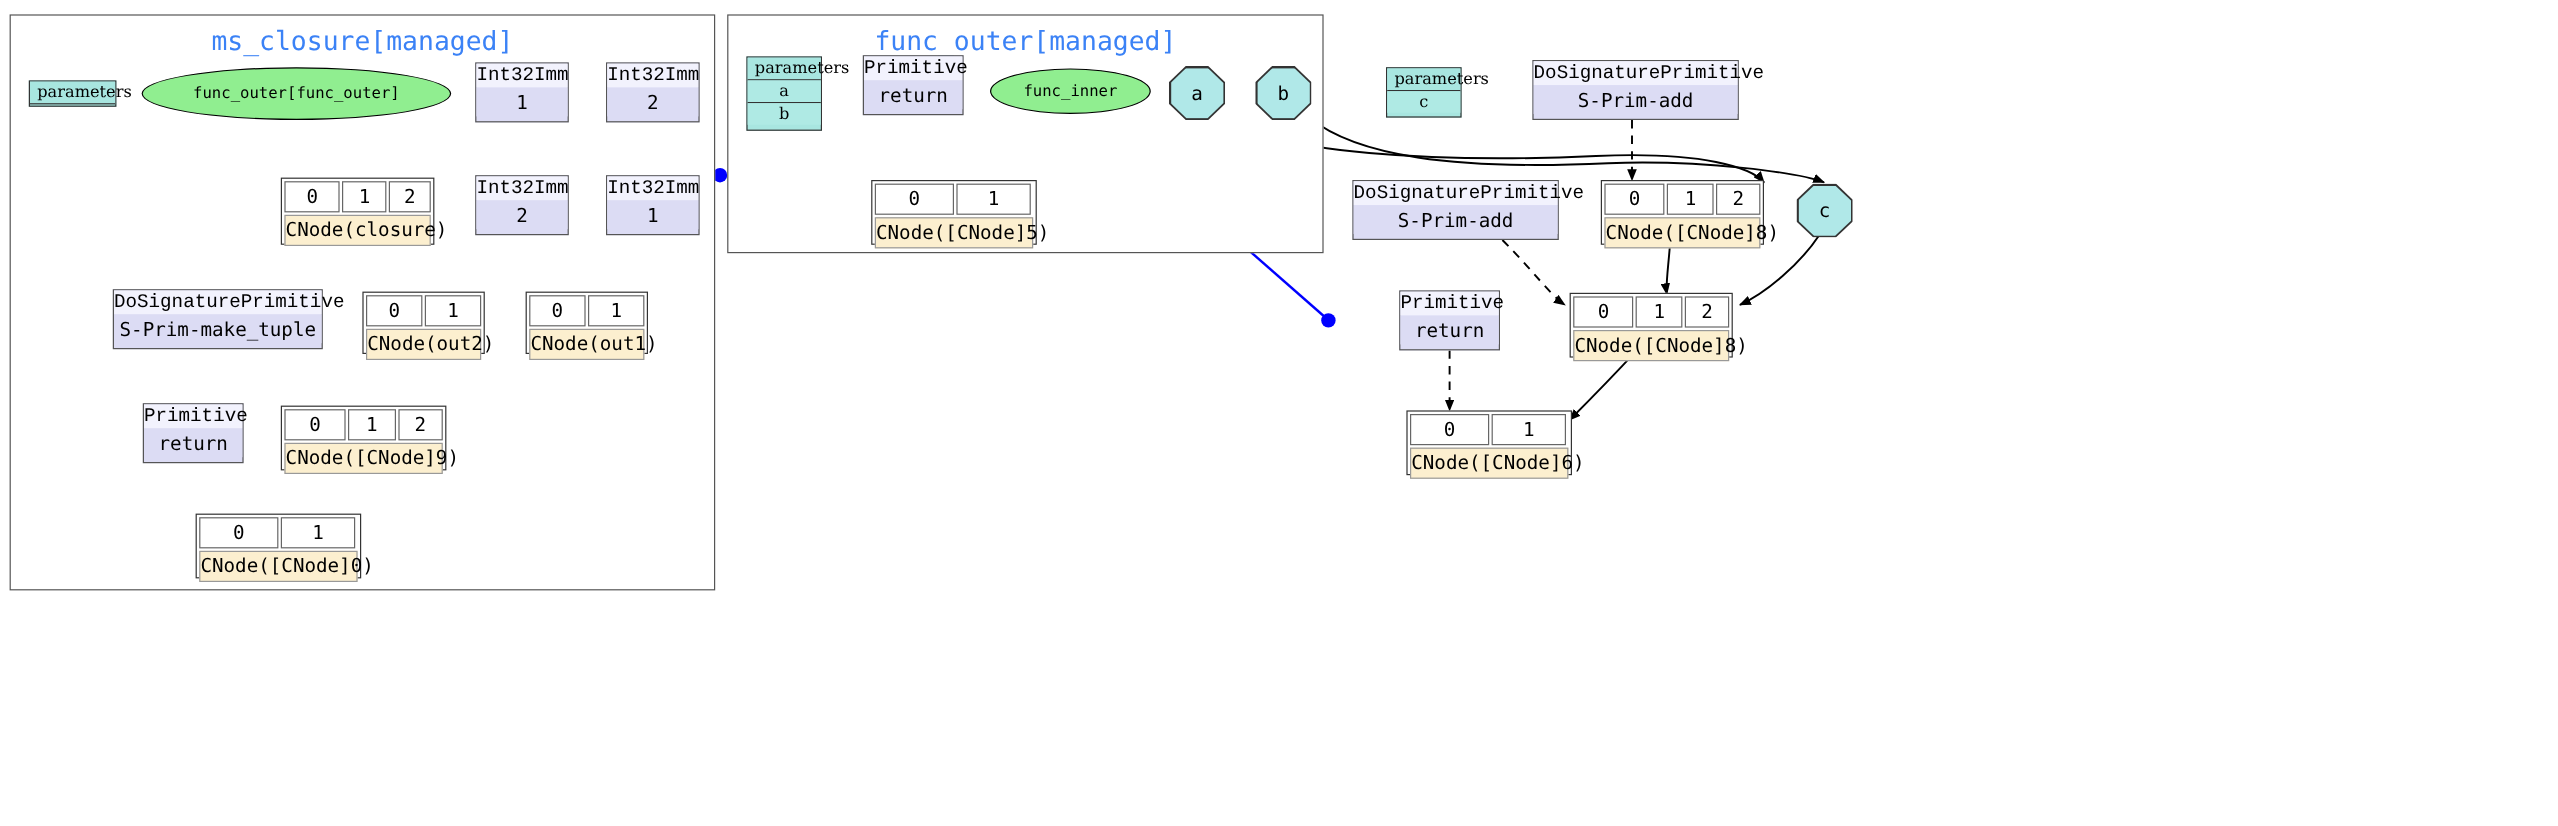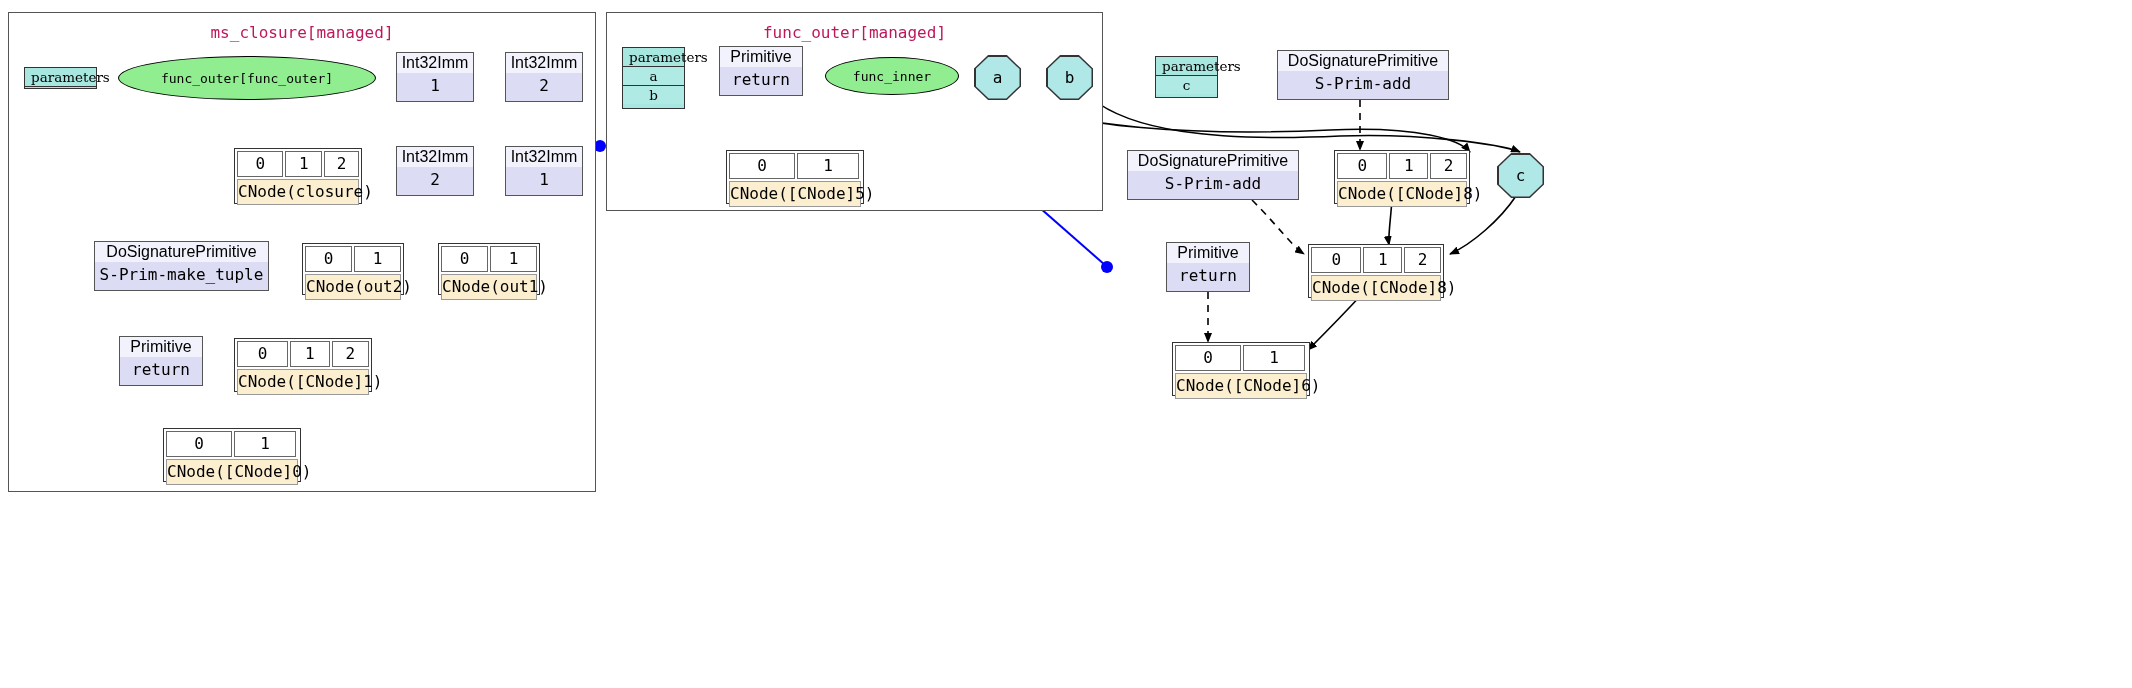--- a/index.html
+++ b/index.html
@@ -9,21 +9,21 @@
     background:#ffffff;
     font-family:"DejaVu Sans Mono", monospace;
     overflow:hidden;
   }
   svg#edges{position:absolute;left:0;top:0;width:2132px;height:688px;pointer-events:none;}
 
   
   .cluster{position:absolute;border:1.6px solid #555555;background:#ffffff;box-sizing:border-box;}
   .cluster-title{
     position:absolute;top:10px;left:0;width:100%;text-align:center;
-    font-family:"DejaVu Sans Mono", monospace;font-size:16px;color:#be185d;letter-spacing:0px;
+    font-family:"DejaVu Sans Mono", monospace;font-size:22px;color:#3b82f6;letter-spacing:0px;
   }
 
   
   .node{position:absolute;box-sizing:border-box;}
 
   
   .params{
     border:1.4px solid #333;background:#a8e6e0;box-sizing:border-box;
     font-family:"DejaVu Serif", serif;
   }
@@ -37,21 +37,21 @@
   }
   .params .prow:last-child{border-bottom:none;}
 
   
   .prim{
     border:1.5px solid #555;background:#dcdcf4;box-sizing:border-box;
     display:flex;flex-direction:column;align-items:stretch;justify-content:flex-start;
   }
   .prim .ptop{
     background:#f2f2fd;text-align:center;font-size:16px;line-height:20px;color:#000;
-    font-family:Liberation Sans, sans-serif;white-space:nowrap;
+    font-family:Liberation Mono, monospace;white-space:nowrap;
   }
   .prim .pbot{
     background:#dcdcf4;text-align:center;font-size:16px;line-height:22px;color:#000;
     font-family:"DejaVu Sans Mono", monospace;white-space:nowrap;padding-top:2px;
   }
 
   
   .cnode{
     border:1.4px solid #333;background:#fff;box-sizing:border-box;padding:2px;
   }
@@ -220,21 +220,21 @@
     <div class="ptop">Primitive</div>
     <div class="pbot">return</div>
   </div>
 
   <div class="node cnode" style="left:234px;top:338px;width:138px;height:54px;">
     <div class="ports">
       <div class="port" style="width:52px;">0</div>
       <div class="port" style="width:40px;">1</div>
       <div class="port" style="width:38px;">2</div>
     </div>
-    <div class="label">CNode([CNode]1)</div>
+    <div class="label">CNode([CNode]9)</div>
   </div>
 
   <div class="node cnode" style="left:163px;top:428px;width:138px;height:54px;">
     <div class="ports">
       <div class="port" style="width:66px;">0</div>
       <div class="port" style="width:62px;">1</div>
     </div>
     <div class="label">CNode([CNode]0)</div>
   </div>
 

